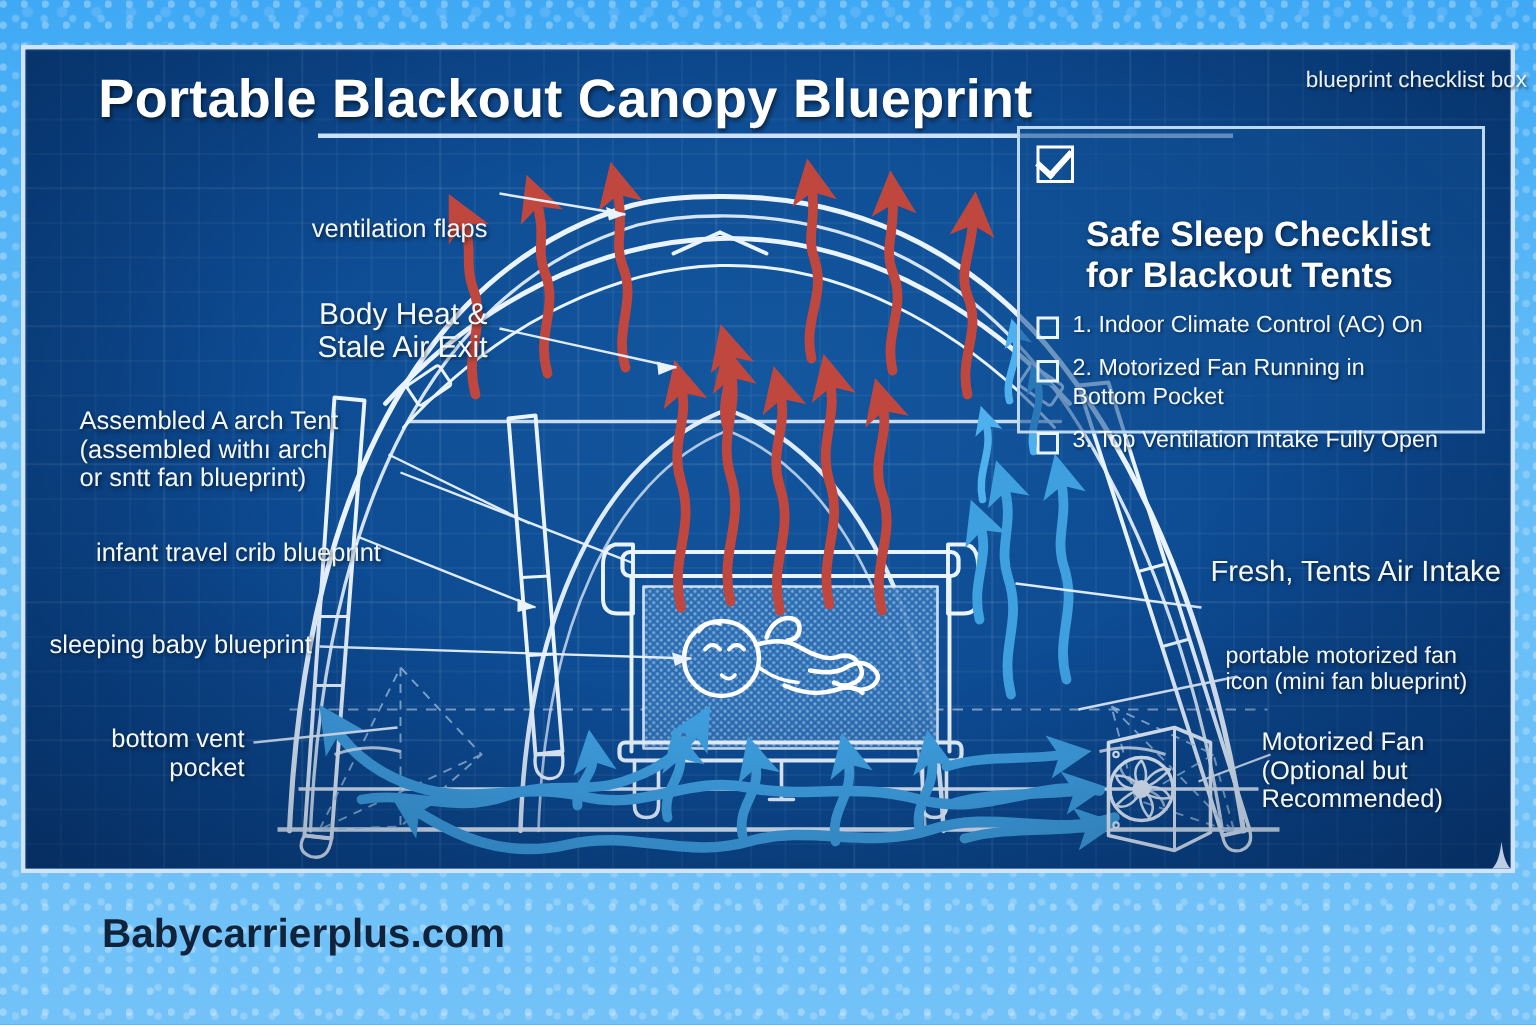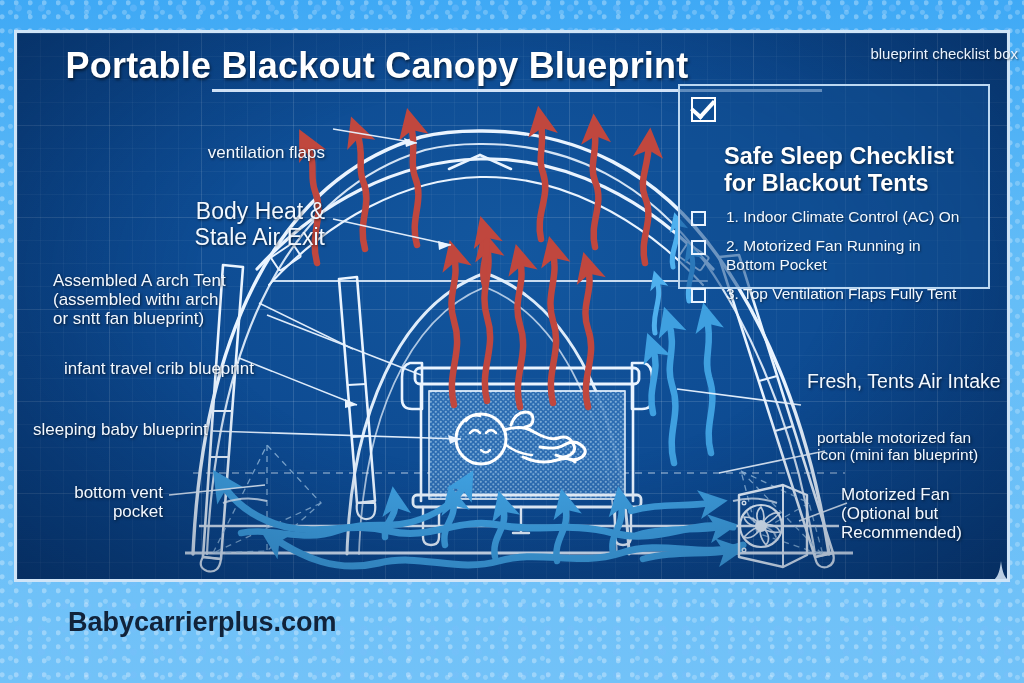--- a/index.html
+++ b/index.html
@@ -57,21 +57,21 @@
   }
 
   
   .lbl {
     position:absolute; color:#f2f8ff;
     text-shadow:1px 1px 3px rgba(0,0,0,.65);
     line-height:1.12; white-space:pre-line;
   }
   .lbl.sm  { font-size:15.5px; }
   .lbl.md  { font-size:17px; }
-  .lbl.lg  { font-size:23px; }
+  .lbl.lg  { font-size:20px; }
   .lbl.xl  { font-size:19.5px; }
   .lbl.r   { text-align:right; }
   .lbl.c   { text-align:left; }
 
   
   #cl-caption {
     position:absolute; right:6px; top:45px;
     font-size:15px; color:#e9f3ff;
     text-shadow:1px 1px 2px rgba(0,0,0,.6);
   }
@@ -89,21 +89,21 @@
   #cl-head .tick:after{
     content:""; position:absolute; left:3px; top:-4px;
     width:10px; height:19px; border:solid #ffffff;
     border-width:0 4.5px 4.5px 0; transform:rotate(42deg);
   }
   #cl-title {
     font-size:23.5px; font-weight:bold; color:#ffffff; line-height:1.14;
     text-shadow:1px 1px 3px rgba(0,0,0,.6);
     margin-top:48px;
   }
-  .cl-item { display:flex; gap:20px; align-items:flex-start; margin-top:11px; }
+  .cl-item { display:flex; gap:9px; align-items:flex-start; margin-top:11px; }
   .cl-item .box {
     flex:0 0 auto; width:15px; height:15px; margin-top:3px;
     border:2px solid #eaf4ff; background:transparent;
   }
   .cl-item .txt {
     font-size:15.5px; color:#f3f9ff; line-height:1.2;
     text-shadow:1px 1px 2px rgba(0,0,0,.5); white-space:pre-line;
   }
 
   
@@ -414,21 +414,21 @@
     </div>
 
     <div class="cl-item">
       <div class="box"></div>
       <div class="txt"><span>2.</span> <span>Motorized Fan Running in
 Bottom Pocket</span></div>
     </div>
 
     <div class="cl-item">
       <div class="box"></div>
-      <div class="txt"><span>3.</span> <span>Top Ventilation Flaps Fully Tent</span></div>
+      <div class="txt"><span>3.</span> <span>Top Ventilation Intake Fully Open</span></div>
     </div>
   </div>
 
   <div id="footer">
     <div id="footer-text">Babycarrierplus.com</div>
   </div>
 
 </div>
 
 </body></html>

